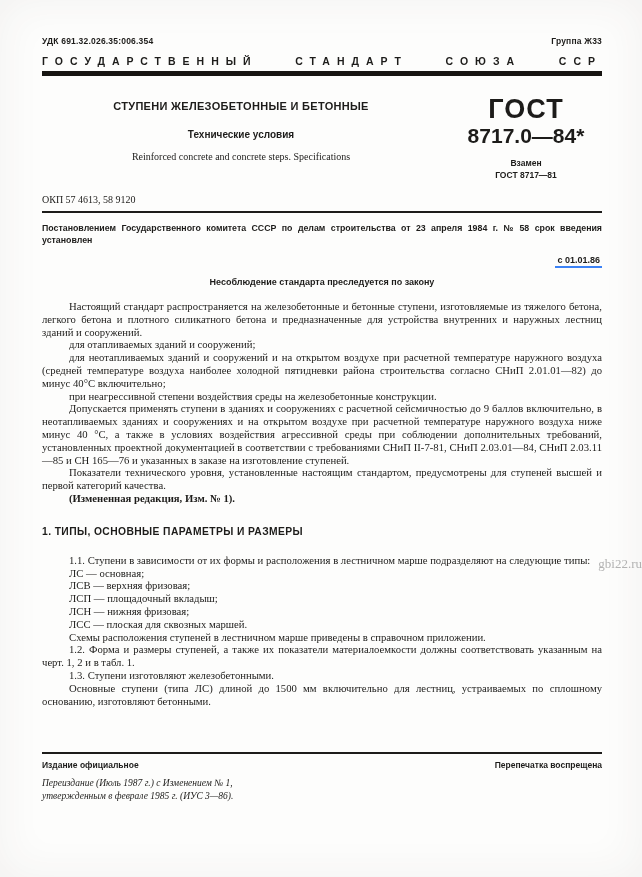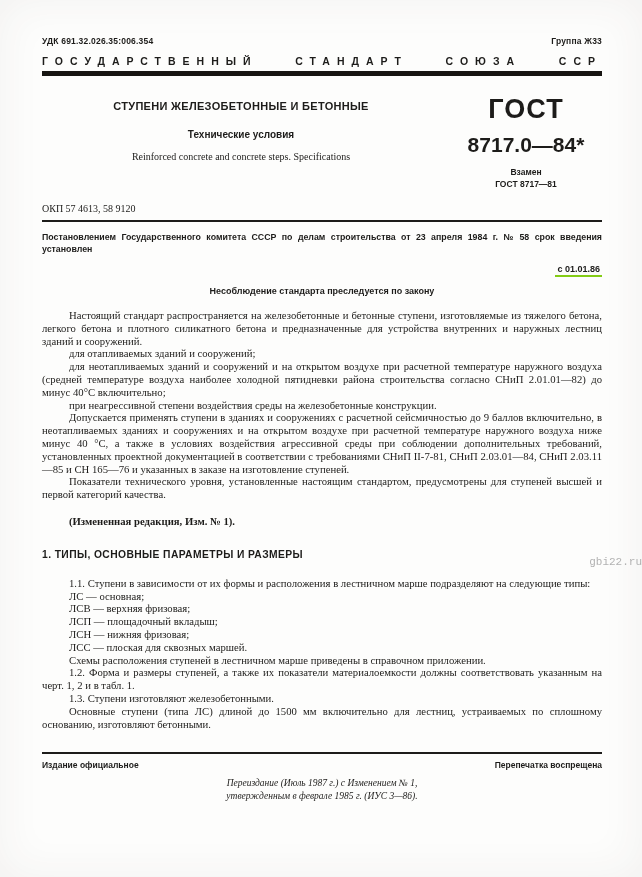--- a/index.html
+++ b/index.html
@@ -70,21 +70,21 @@
     font-weight: bold;
     font-size: 27px;
     line-height: 1.0;
     letter-spacing: 1px;
   }
   .gost-number {
     font-family: "Liberation Sans", sans-serif;
     font-weight: bold;
     font-size: 21px;
     line-height: 1.1;
-    margin-top: 10px;
+    margin-top: 1px;
     white-space: nowrap;
   }
   .replaces {
     margin-top: 11px;
     font-family: "Liberation Sans", sans-serif;
     font-weight: bold;
     font-size: 8.5px;
     line-height: 1.35;
   }
 
@@ -99,40 +99,40 @@
     line-height: 12px;
     text-align: justify;
     word-spacing: 2px;
   }
   .effective-date-row { text-align: right; margin-top: 3px; }
   .effective-date {
     display: inline-block;
     font-family: "Liberation Sans", sans-serif;
     font-weight: bold;
     font-size: 9px;
-    border-bottom: 2px solid #84cc16;
+    border-bottom: 2px solid #3b82f6;
     padding: 0 2px 1px 2px;
   }
   .law-notice {
     margin-top: 9px;
     text-align: center;
     font-family: "Liberation Sans", sans-serif;
     font-weight: bold;
     font-size: 9px;
   }
 
   .body-text { margin-top: 13px; }
   .body-text p, .section-text p {
     margin: 0;
     font-size: 10.7px;
     line-height: 12.8px;
     text-align: justify;
     text-indent: 27px;
   }
-  p.note-bold { font-weight: bold; margin-top: 14px; }
+  p.note-bold { font-weight: bold; }
 
   .section-heading {
     margin-top: 21px;
     text-align: left;
     font-family: "Liberation Sans", sans-serif;
     font-weight: bold;
     font-size: 10.3px;
     letter-spacing: 0.4px;
   }
   .section-text { margin-top: 17px; }
@@ -143,32 +143,32 @@
   .footer-row {
     display: flex;
     justify-content: space-between;
     margin-top: 6px;
     font-family: "Liberation Sans", sans-serif;
     font-weight: bold;
     font-size: 8.5px;
   }
   .reissue-note {
     margin-top: 7px;
-    text-align: center;
+    text-align: left;
     font-style: italic;
     font-size: 9.5px;
     line-height: 13px;
   }
 
   .watermark {
     position: absolute;
     top: 556px;
     right: 0;
-    font-family: Liberation Mono, monospace;
-    font-size: 11px;
+    font-family: Liberation Serif, serif;
+    font-size: 13px;
     color: #b2b2b2;
   }
 </style>
 </head>
 <body>
 
 <div class="page">
 
   <div class="meta-row">
     <span>УДК 691.32.026.35:006.354</span>

